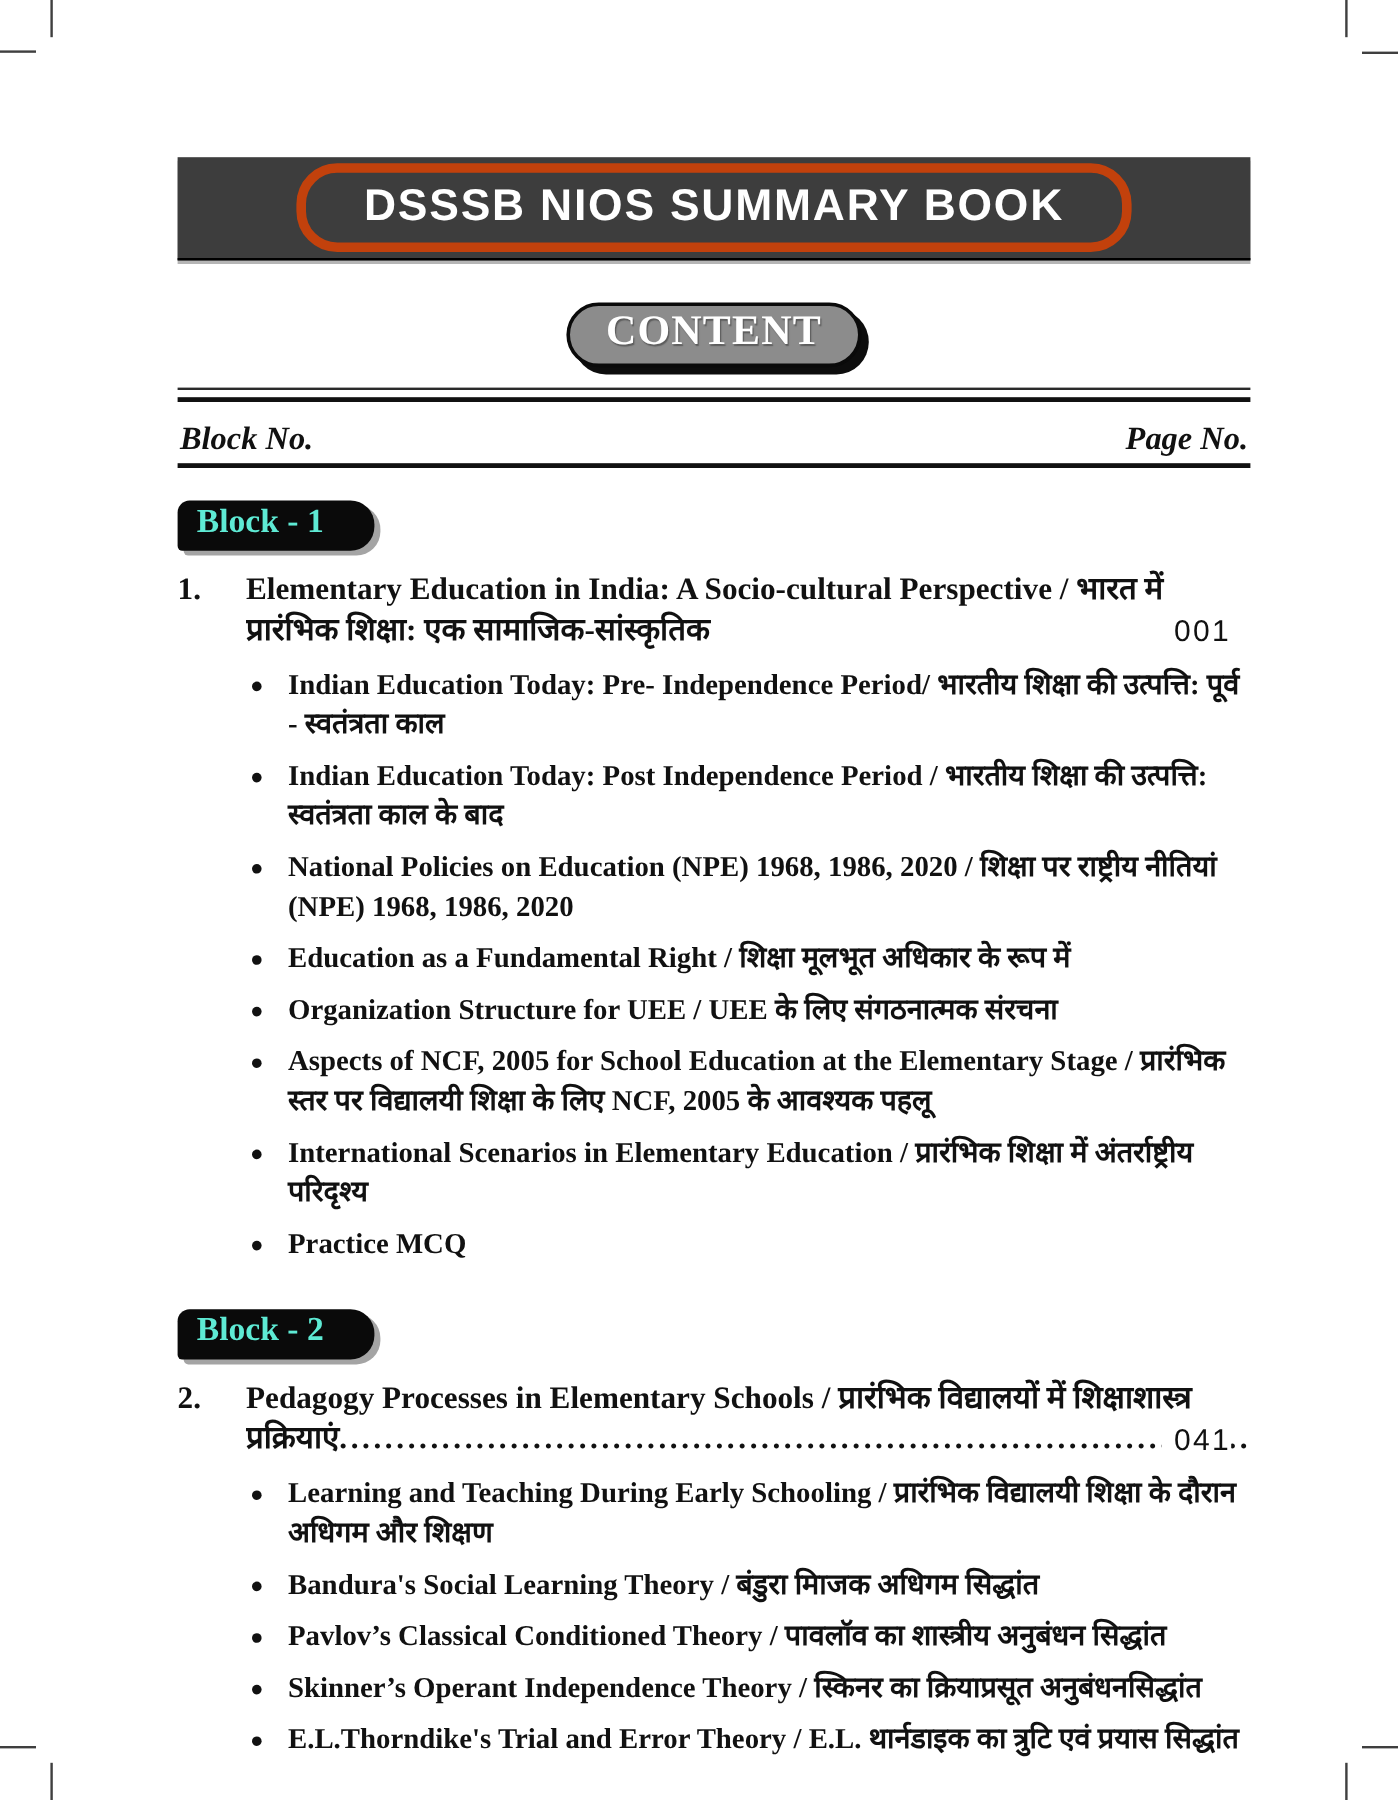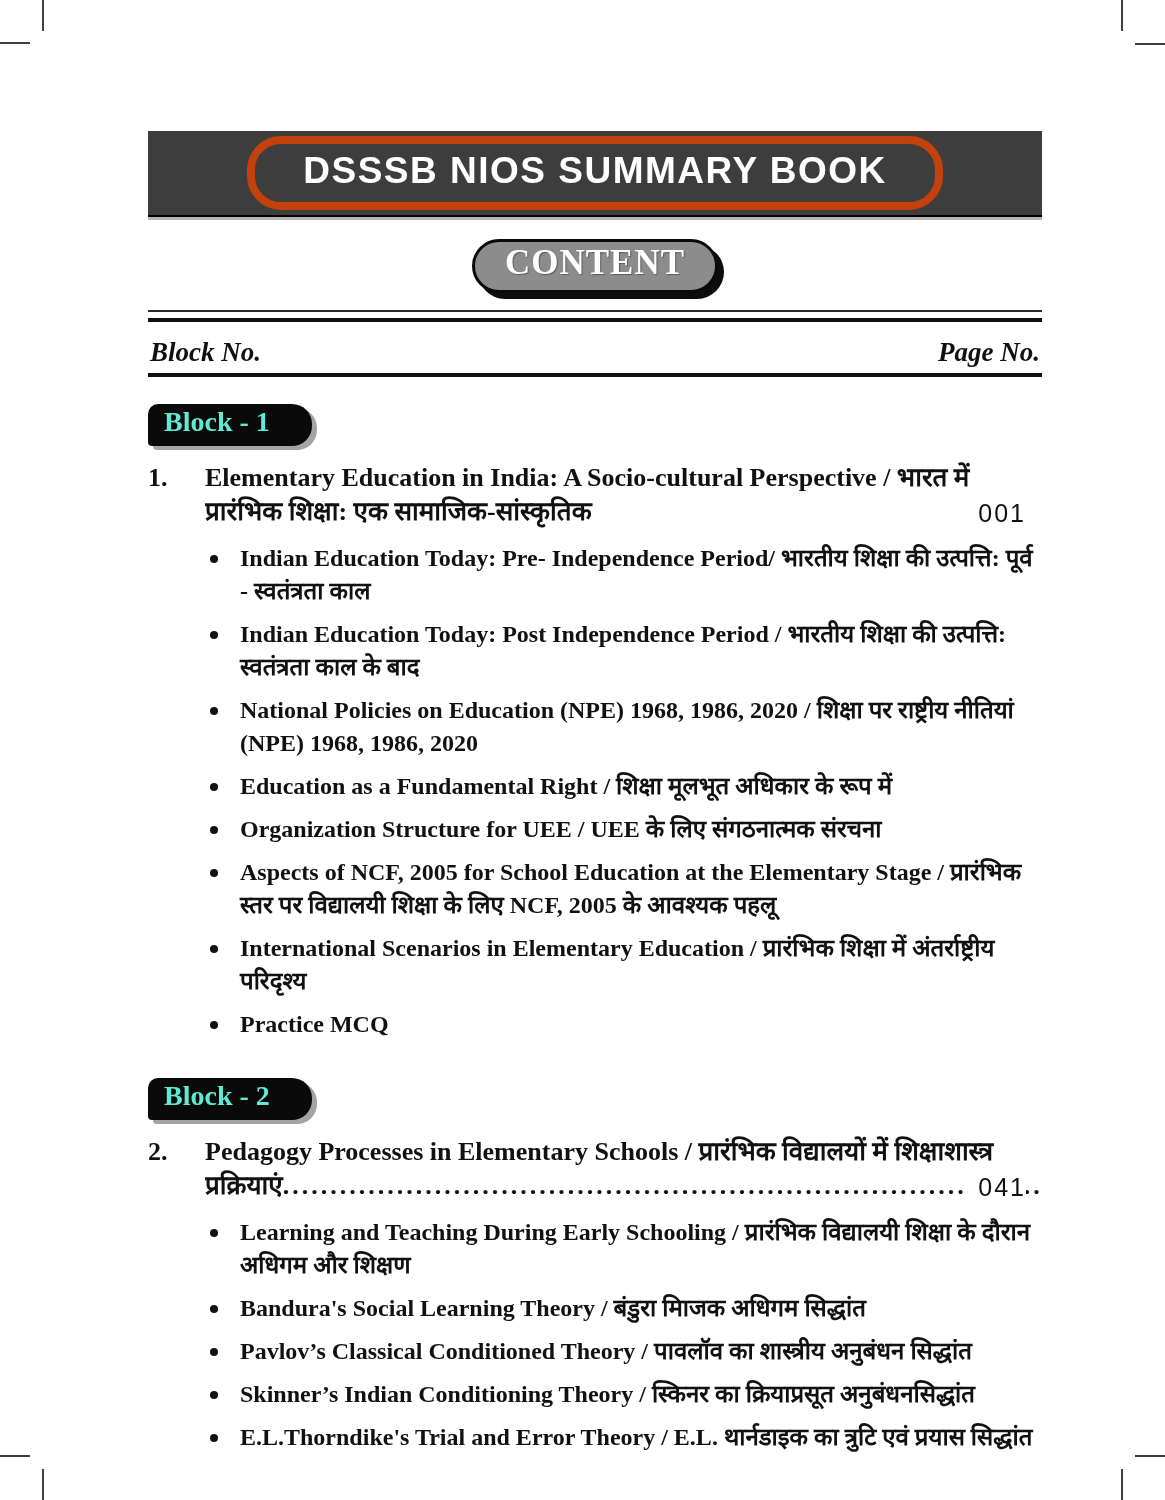--- a/index.html
+++ b/index.html
@@ -39,21 +39,21 @@
   .title-text {
     font-family:"Liberation Sans", sans-serif;
     font-weight:bold;
     font-size:37px;
     letter-spacing:1.5px;
     color:#ffffff;
     white-space:nowrap;
   }
 
   
-  .content-btn-row { text-align:center; margin-top:22px; }
+  .content-btn-row { text-align:center; margin-top:35px; }
   .content-btn {
     display:inline-block;
     background:#8c8c8c;
     color:#ffffff;
     border:3px solid #0a0a0a;
     border-radius:28px;
     box-shadow:6px 6px 0 #0d0d0d;
     padding:1px 30px 7px;
     font-size:35px;
     font-weight:bold;
@@ -202,18 +202,18 @@
     <span class="item-title-wrap">
       <span class="item-title">Pedagogy Processes in Elementary Schools / प्रारंभिक विद्यालयों में शिक्षाशास्त्र प्रक्रियाएं</span>
       <span class="item-page">041</span>
     </span>
   </div>
 
   <div class="bullets">
     <div class="bullet">Learning and Teaching During Early Schooling / प्रारंभिक विद्यालयी शिक्षा के दौरान अधिगम और शिक्षण</div>
     <div class="bullet">Bandura's Social Learning Theory / बंडुरा मािजक अधिगम सिद्धांत</div>
     <div class="bullet">Pavlov’s Classical Conditioned Theory / पावलॉव का शास्त्रीय अनुबंधन सिद्धांत</div>
-    <div class="bullet">Skinner’s Indian Conditioning Theory / स्किनर का क्रियाप्रसूत अनुबंधनसिद्धांत</div>
+    <div class="bullet">Skinner’s Operant Independence Theory / स्किनर का क्रियाप्रसूत अनुबंधनसिद्धांत</div>
     <div class="bullet">E.L.Thorndike's Trial and Error Theory / E.L. थार्नडाइक का त्रुटि एवं प्रयास सिद्धांत</div>
 
   </div>
 
 </div>
 
 </body></html>

